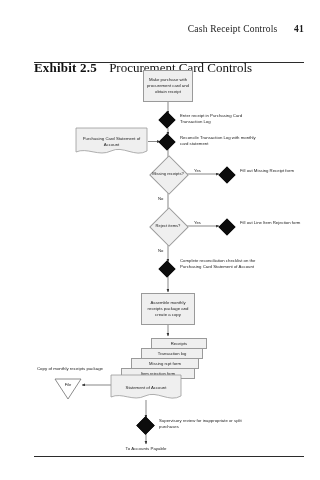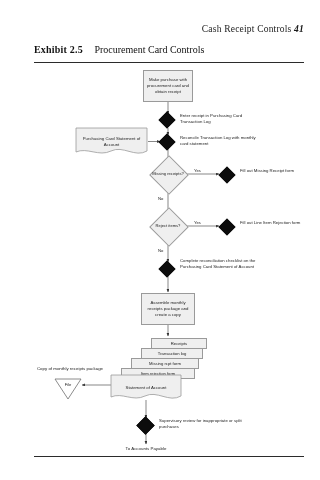--- a/index.html
+++ b/index.html
@@ -15,26 +15,26 @@
 
   
   .running-head{
     position:absolute;left:0;right:16px;top:24px;
     text-align:right;
     font-family:"Liberation Serif", serif;
     font-size:9.5px;
     letter-spacing:.2px;
     color:#1a1a1a;
   }
-  .running-head .folio{display:inline-block;margin-left:0;font-weight:bold;font-style:italic;}
+  .running-head .folio{display:inline-block;margin-left:14px;font-weight:bold;}
 
   .exhibit-line{
-    position:absolute;left:34px;right:16px;top:44px;
+    position:absolute;left:34px;right:16px;top:60px;
     font-family:"Liberation Serif", serif;
-    font-size:10px;
+    font-size:13px;
     color:#111;
     white-space:nowrap;
   }
   .exhibit-line .lbl{font-weight:bold;letter-spacing:.2px;}
   .exhibit-line .ttl{margin-left:9px;}
 
   .rule-top{
     position:absolute;left:34px;right:16px;top:62px;
     height:1px;background:#2b2b2b;
   }

